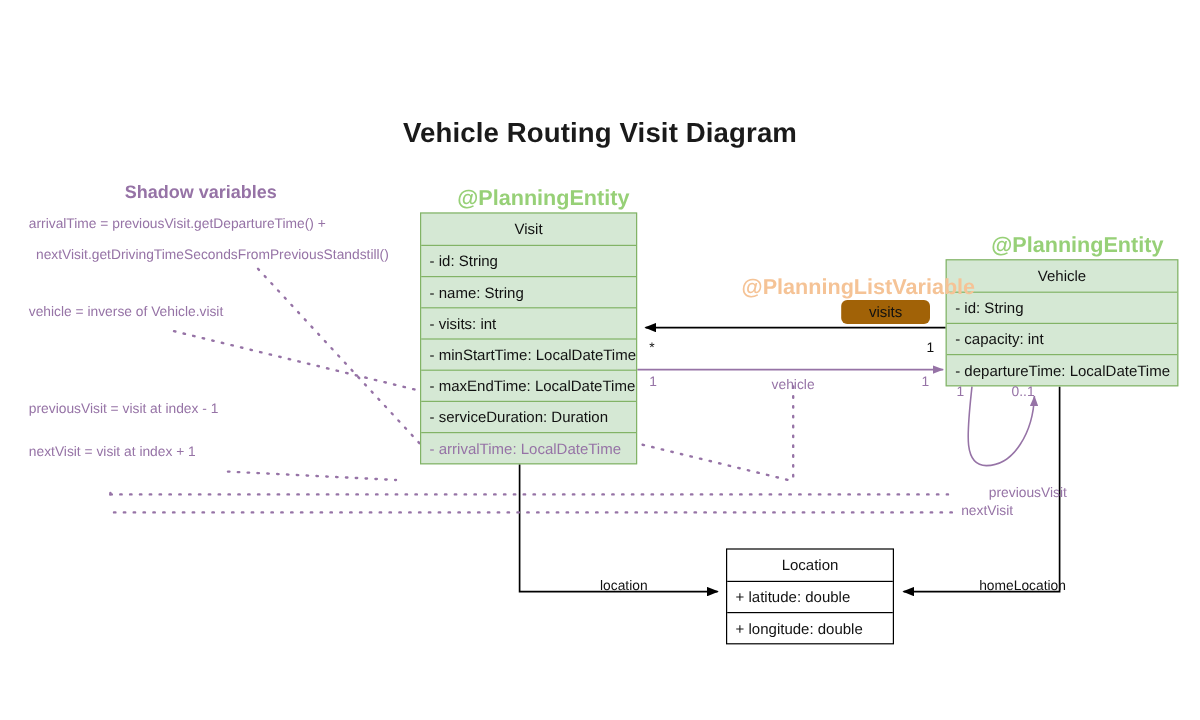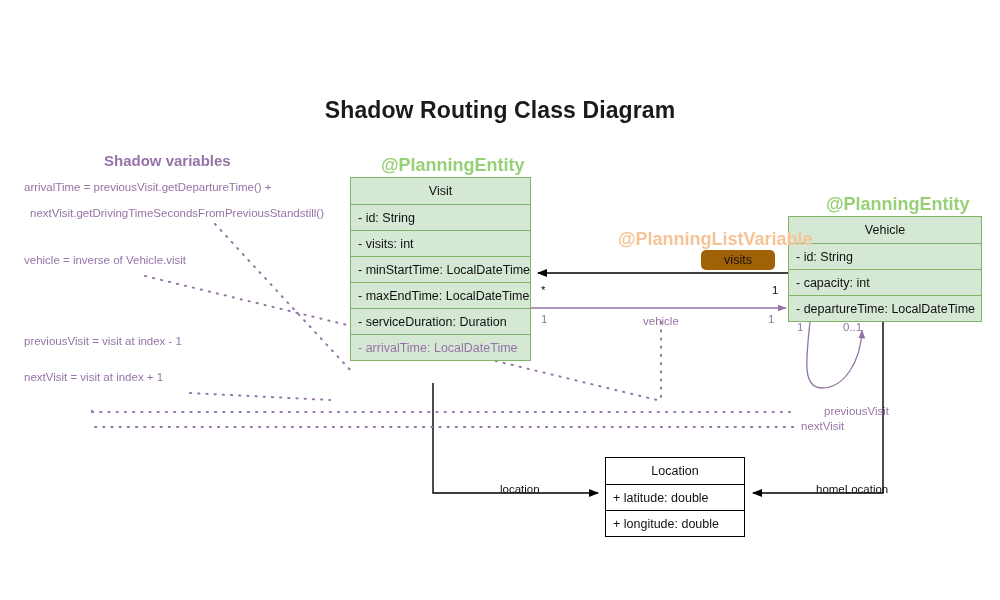--- a/index.html
+++ b/index.html
@@ -147,35 +147,36 @@
 
       <path d="M92,412 L790,412"></path>
       <path d="M92,412 L92,404"></path>
 
       <path d="M95,427 L795,427"></path>
 
       <path d="M190,393 L330,400"></path>
     </g>
   </svg>
 
-  <div class="page-title">Shadow Routing Class Diagram</div>
+  <div class="page-title">Vehicle Routing Visit Diagram</div>
 
   <div class="shadow-heading" style="left:104px; top:152px;">Shadow variables</div>
 
   <div class="shadow-note" style="left:24px; top:181px;">arrivalTime = previousVisit.getDepartureTime() +</div>
   <div class="shadow-note" style="left:30px; top:207px;">nextVisit.getDrivingTimeSecondsFromPreviousStandstill()</div>
   <div class="shadow-note" style="left:24px; top:254px;">vehicle = inverse of Vehicle.visit</div>
   <div class="shadow-note" style="left:24px; top:335px;">previousVisit = visit at index - 1</div>
   <div class="shadow-note" style="left:24px; top:371px;">nextVisit = visit at index + 1</div>
 
   <div class="stereotype entity" style="left:381px; top:155px;">@PlanningEntity</div>
 
   <div class="uml-class" style="left:350px; top:177px; width:181px;">
     <div class="uml-title" style="height:26px;">Visit</div>
     <div class="uml-row" style="height:26px;">- id: String</div>
+    <div class="uml-row" style="height:26px;">- name: String</div>
     <div class="uml-row" style="height:26px;">- visits: int</div>
     <div class="uml-row" style="height:26px;">- minStartTime: LocalDateTime</div>
     <div class="uml-row" style="height:26px;">- maxEndTime: LocalDateTime</div>
     <div class="uml-row" style="height:26px;">- serviceDuration: Duration</div>
     <div class="uml-row shadow-attr" style="height:26px;">- arrivalTime: LocalDateTime</div>
   </div>
 
   <div class="stereotype entity" style="left:826px; top:194px;">@PlanningEntity</div>
 
   <div class="uml-class" style="left:788px; top:216px; width:194px;">

